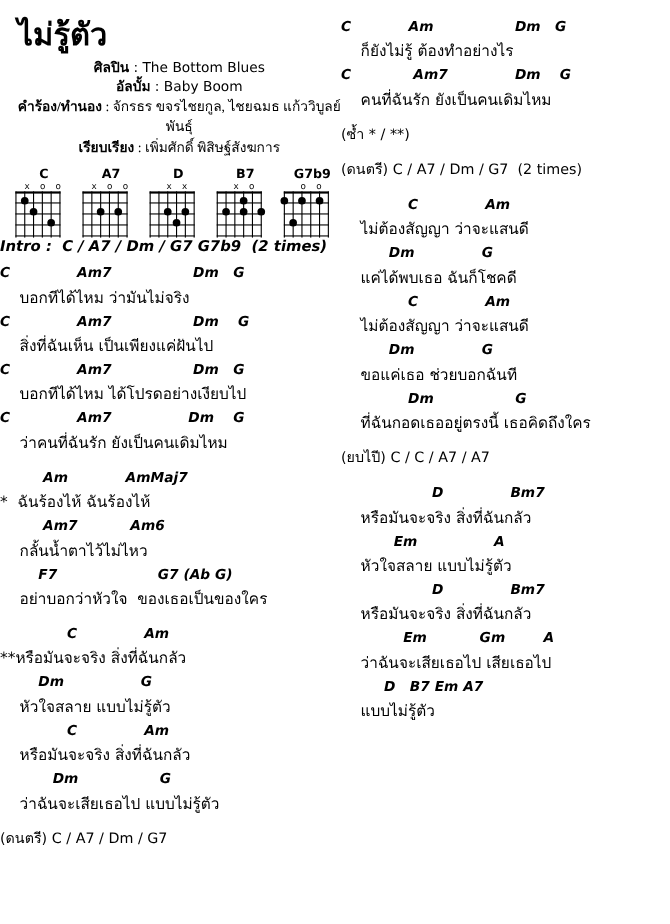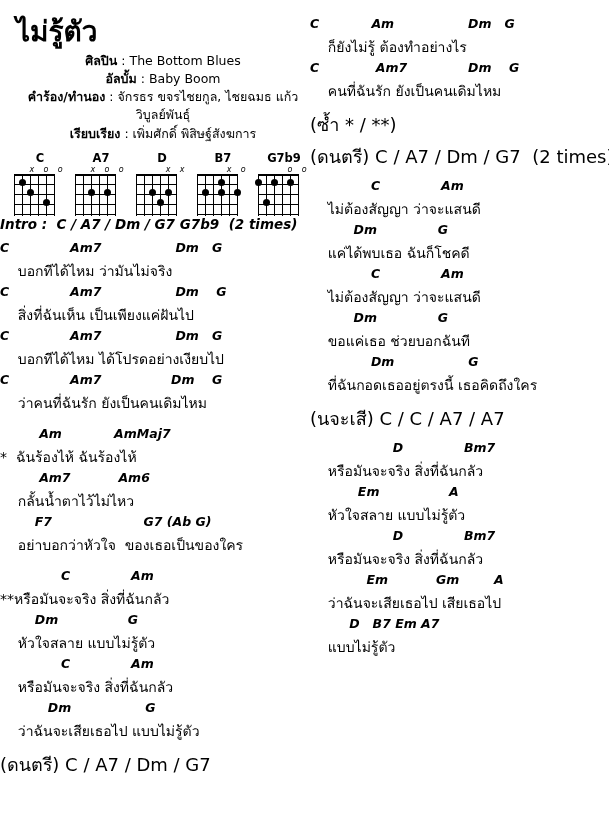--- a/index.html
+++ b/index.html
@@ -27,44 +27,43 @@
     margin: 18px 0 0 16px;
     line-height: 1.0;
   }
   .meta {
     margin: 6px 0 0 16px;
     font-size: 12.5px;
     line-height: 1.45;
   }
   .meta .lbl { font-weight: bold; }
   .meta-row { white-space: nowrap; text-align: center; }
-  .meta-row.wrap { white-space: normal; }
+  .meta-row.wrap { white-space: normal; font-family: Liberation Serif, serif; }
 
   
   .chords {
     margin: 8px 0 0 14px;
     display: flex;
     gap: 9px;
   }
   .chordbox { width: 52px; }
   .chordname {
     font-size: 11.5px;
     font-weight: bold;
     text-align: center;
     height: 14px;
     line-height: 14px;
   }
   .chordtop {
     font-size: 8px;
     height: 9px;
     line-height: 9px;
     letter-spacing: 3.4px;
-    text-align: right;
+    text-align: center;
     padding-left: 1px;
-    font-style: italic;
   }
   .grid {
     position: relative;
     width: 50px;
     height: 42px;
   }
   .grid .v, .grid .h { position: absolute; background: #000; }
   .grid .v { width: 1px; top: 0; height: 42px; }
   .grid .h { height: 1px; left: 0; width: 41px; }
   .grid .nut { height: 2px; left: 0; width: 41px; top: 0; }
@@ -86,21 +85,21 @@
     font-weight: bold;
     font-style: italic;
     font-size: 12.5px;
     white-space: pre;
   }
   .lyricline {
     font-size: 14px;
     white-space: pre;
   }
   .plain {
-    font-size: 18px;
+    font-size: 13px;
     white-space: pre;
   }
   .sp { height: 10px; }
   .intro {
     font-size: 13.5px;
     white-space: pre;
   }
   .intro .it { font-weight: bold; font-style: italic; }
 </style>
 </head>
@@ -356,21 +355,21 @@
           <div class="lyricline">    ขอแค่เธอ ช่วยบอกฉันที</div>
         </div>
         <div class="line">
           <div class="chordline">              Dm                 G</div>
         </div>
         <div class="line">
           <div class="lyricline">    ที่ฉันกอดเธออยู่ตรงนี้ เธอคิดถึงใคร</div>
         </div>
         <div class="sp"></div>
         <div class="line">
-          <div class="plain">(นจะเสี) C / C / A7 / A7</div>
+          <div class="plain">(ยบไปี) C / C / A7 / A7</div>
         </div>
         <div class="sp"></div>
         <div class="line">
           <div class="chordline">                   D              Bm7</div>
         </div>
         <div class="line">
           <div class="lyricline">    หรือมันจะจริง สิ่งที่ฉันกลัว</div>
         </div>
         <div class="line">
           <div class="chordline">           Em                A</div>

